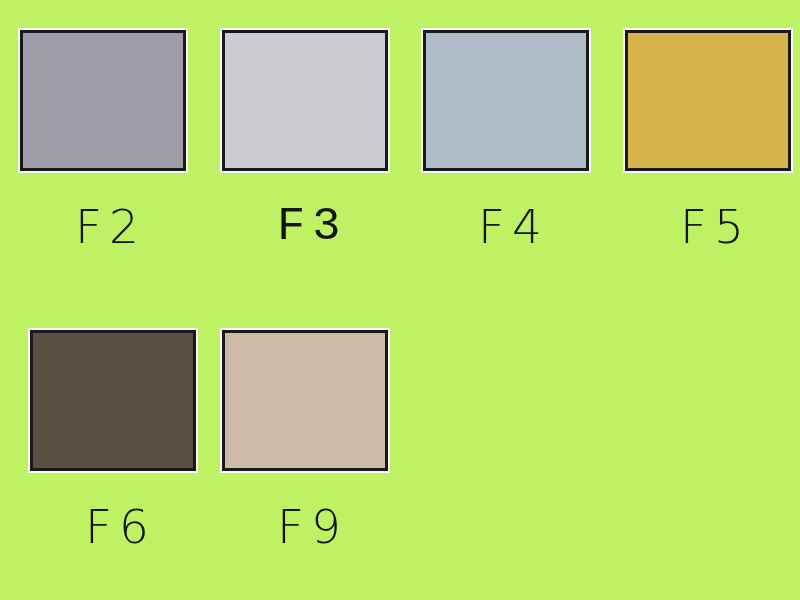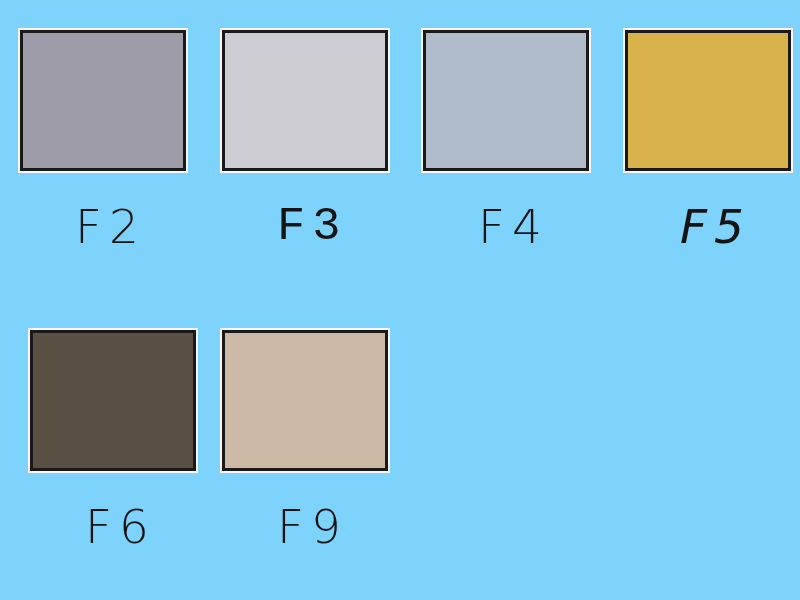--- a/index.html
+++ b/index.html
@@ -46,36 +46,36 @@
     font-weight: 300;
     letter-spacing: 7px;
     line-height: 1;
     color: #141414;
     white-space: nowrap;
   }
 </style>
 </head>
 <body>
 
-<div id="swatch-board" style="background: #7dd3fc;">
+<div id="swatch-board" style="background: #bef264;">
     <div class="swatch-cell" style="left: 20px; top: 30px;">
       <div class="swatch-chip" style="background: rgb(158, 156, 168); border-color: rgb(25, 25, 25);"></div>
       <div class="swatch-label" style="color: rgb(20, 20, 20);">F2</div>
     </div>
     <div class="swatch-cell" style="left: 222px; top: 30px;">
       <div class="swatch-chip" style="background: rgb(204, 204, 210); border-color: rgb(25, 25, 25);"></div>
       <div class="swatch-label" style="color: rgb(20, 20, 20); font-family: Liberation Mono, monospace;">F3</div>
     </div>
     <div class="swatch-cell" style="left: 423px; top: 30px;">
       <div class="swatch-chip" style="background: rgb(176, 188, 201); border-color: rgb(25, 25, 25);"></div>
       <div class="swatch-label" style="color: rgb(20, 20, 20);">F4</div>
     </div>
     <div class="swatch-cell" style="left: 625px; top: 30px;">
       <div class="swatch-chip" style="background: rgb(216, 178, 75); border-color: rgb(25, 25, 25);"></div>
-      <div class="swatch-label" style="color: rgb(20, 20, 20); font-style: italic;">F5</div>
+      <div class="swatch-label" style="color: rgb(20, 20, 20);">F5</div>
     </div>
     <div class="swatch-cell" style="left: 30px; top: 330px;">
       <div class="swatch-chip" style="background: rgb(89, 79, 66); border-color: rgb(25, 25, 25);"></div>
       <div class="swatch-label" style="color: rgb(20, 20, 20);">F6</div>
     </div>
     <div class="swatch-cell" style="left: 222px; top: 330px;">
       <div class="swatch-chip" style="background: rgb(205, 186, 166); border-color: rgb(25, 25, 25);"></div>
       <div class="swatch-label" style="color: rgb(20, 20, 20);">F9</div>
     </div>
   </div>

